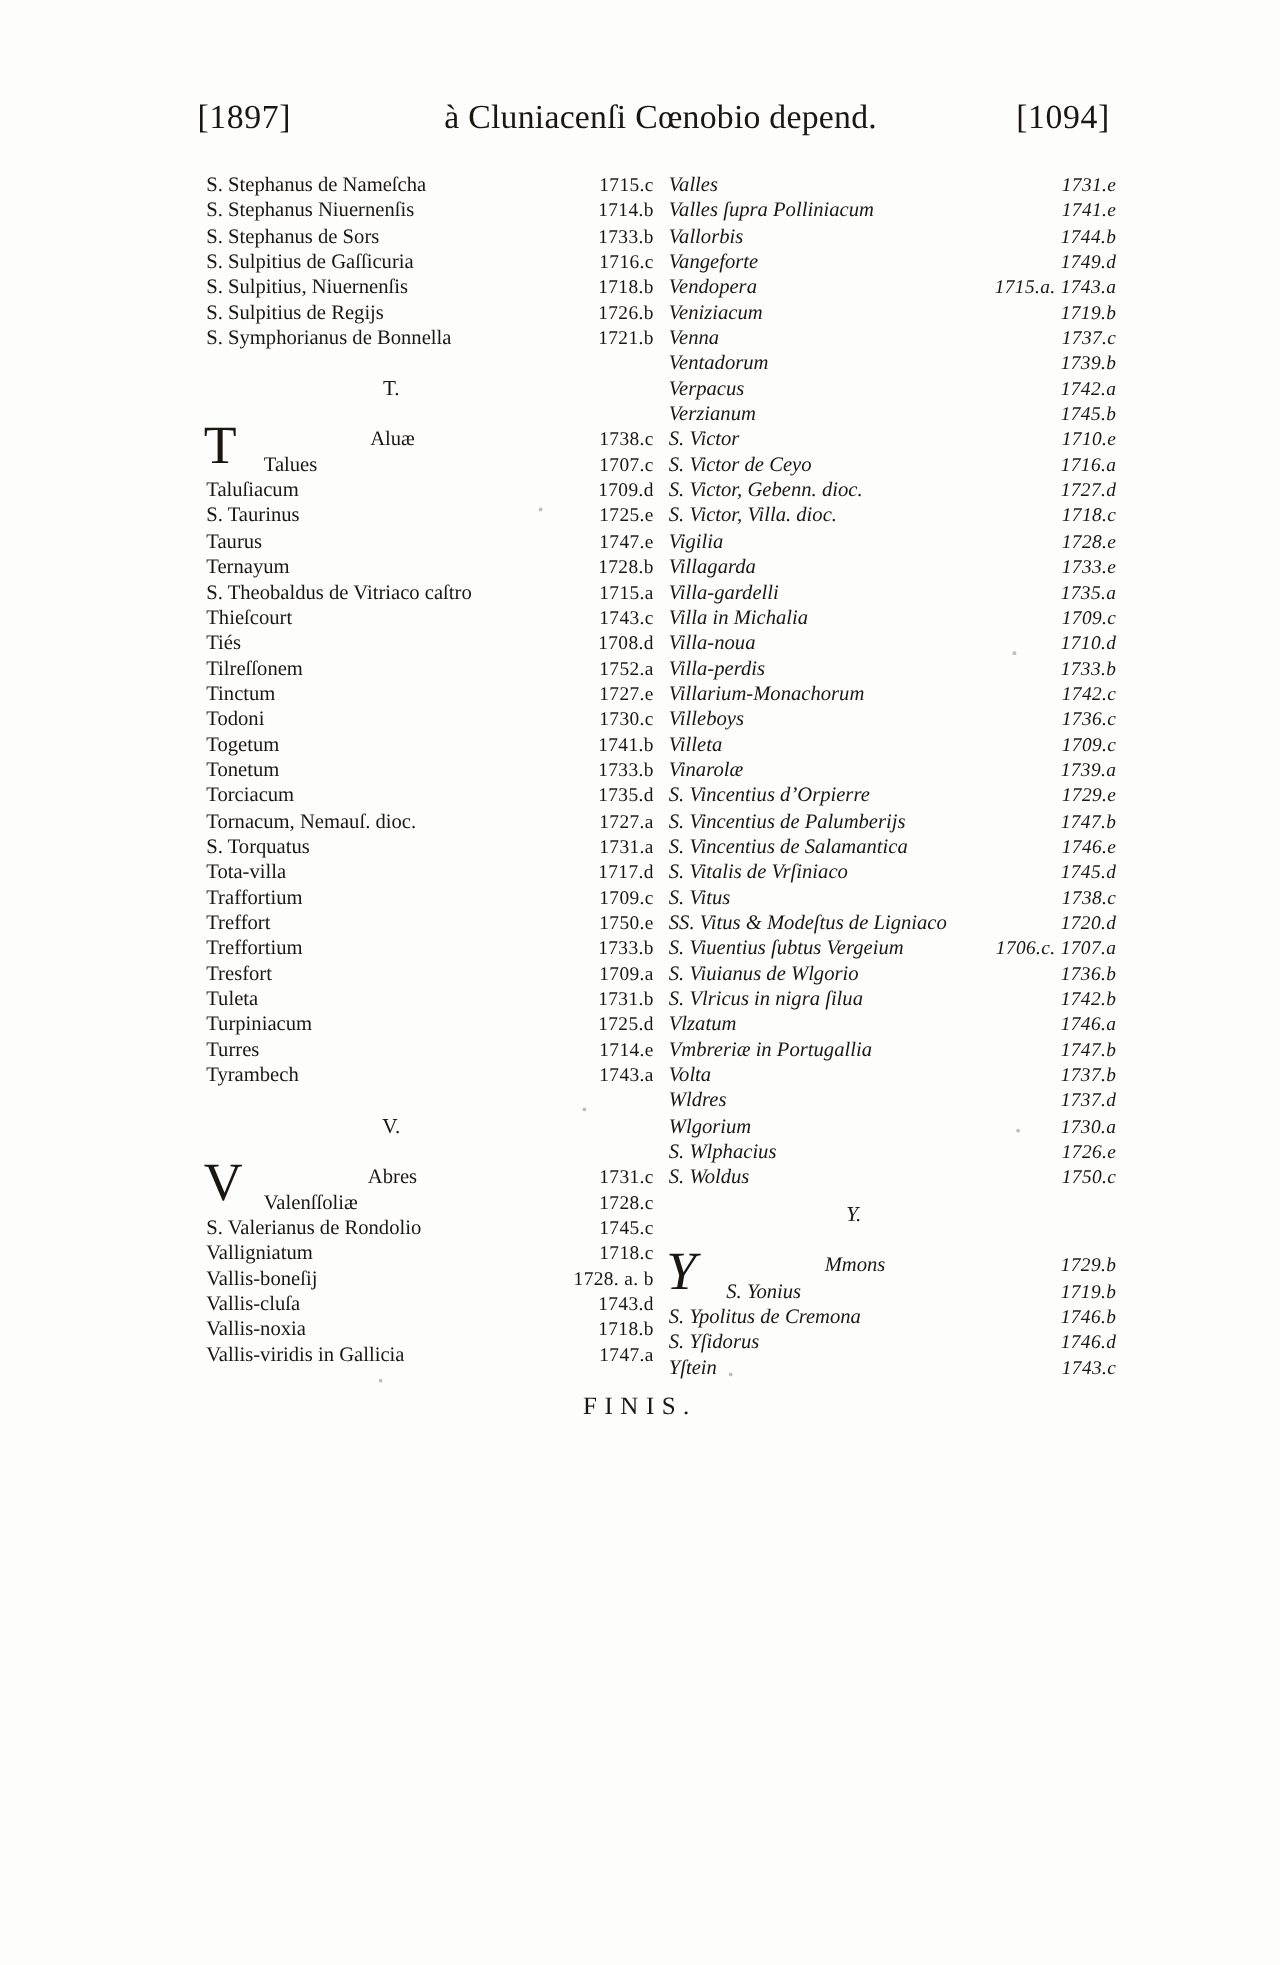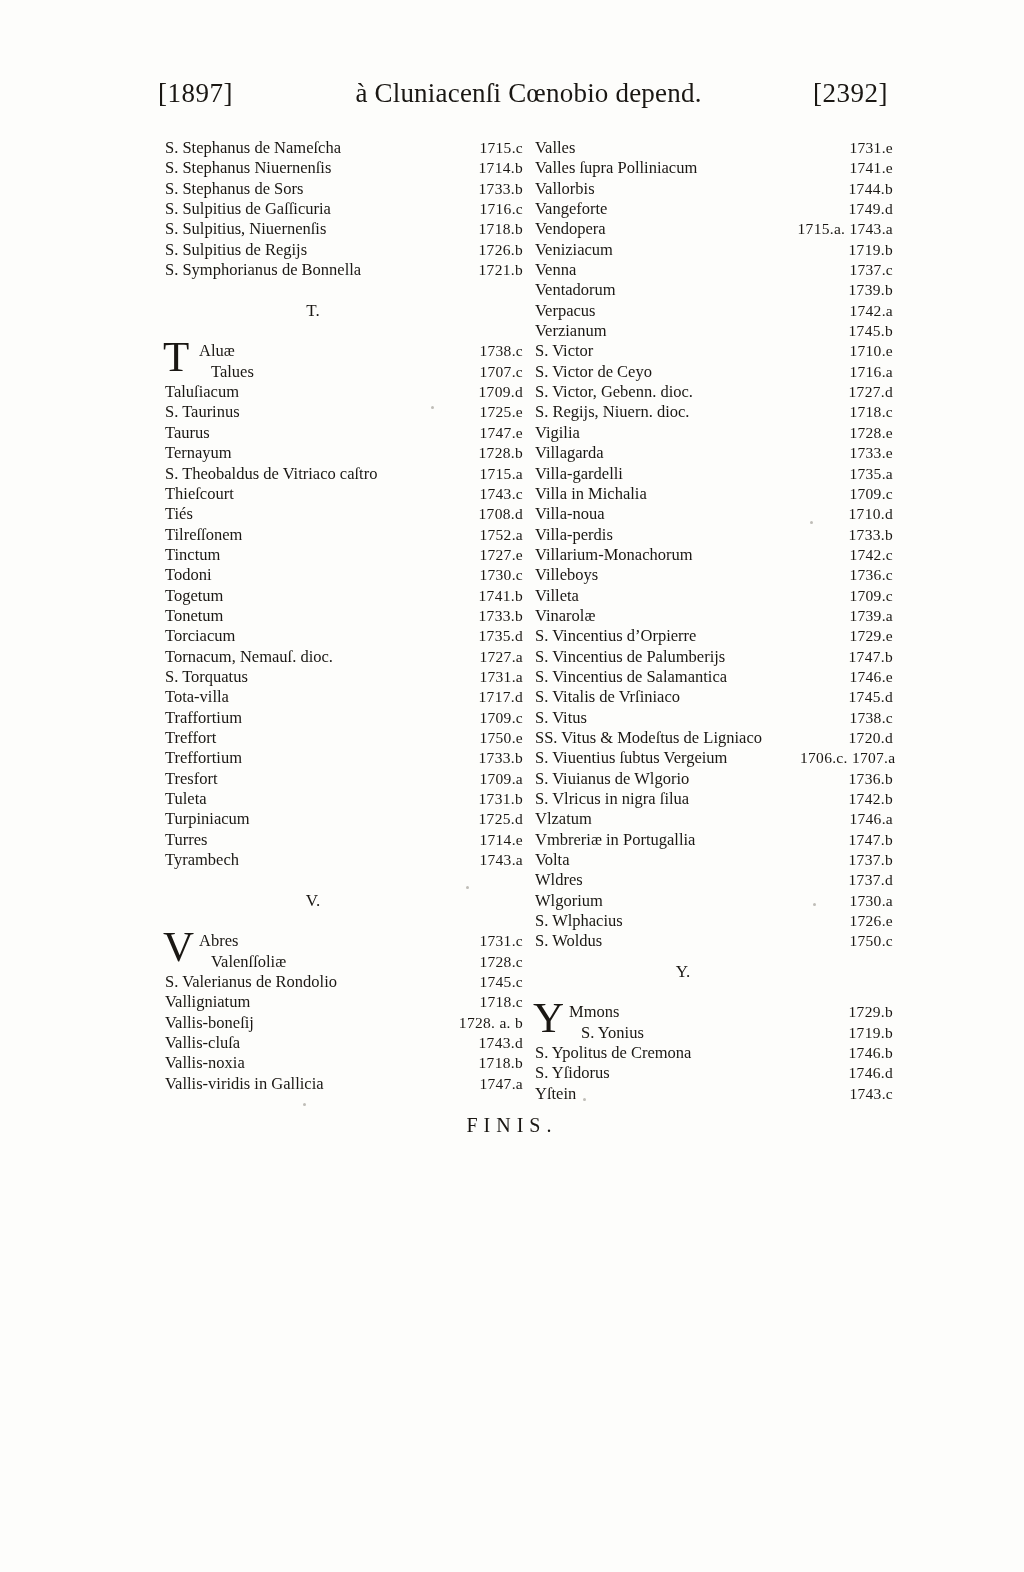--- a/index.html
+++ b/index.html
@@ -48,21 +48,21 @@
     margin-right: 22px;
   }
 
   
   .col {
     position: absolute;
     top: 138px;
     width: 360px;
   }
   .col-left  { left: 163px; }
-  .col-right { left: 533px; }
+  .col-right { left: 533px; font-style: italic; }
 
   .entry {
     display: flex;
     align-items: baseline;
     height: 20.35px;
     font-size: 16.5px;
     white-space: nowrap;
   }
   .entry .name {
     flex: 1 1 auto;
@@ -98,21 +98,21 @@
     height: 40.7px;
   }
   .dropcap {
     position: absolute;
     left: 0px;
     top: -4px;
     font-size: 43px;
     line-height: 40px;
     font-family: "Liberation Serif", "DejaVu Serif", serif;
   }
-  .dropgroup .entry:first-of-type  .name { padding-left: 36px; }
+  .dropgroup .entry:first-of-type  .name { padding-left: 36px; text-align: center; }
   .dropgroup .entry:nth-of-type(2) .name { padding-left: 48px; }
 
   
   .finis {
     position: absolute;
     left: 0;
     top: 1114px;
     width: 1024px;
     text-align: center;
     font-size: 20px;
@@ -128,21 +128,21 @@
   }
 </style>
 </head>
 <body>
 
 <div class="page">
 
   <div class="header">
     <span class="folio">[1897]</span>
     <span class="running-title">à Cluniacenſi Cœnobio depend.</span>
-    <span class="folio">[2392]</span>
+    <span class="folio">[1094]</span>
   </div>
 
   <div class="col col-left">
     <div id="left-top">
         <div class="entry">
           <span class="name">S. Stephanus de Nameſcha</span>
           <span class="ref">1715.c</span>
         </div>
         <div class="entry">
           <span class="name">S. Stephanus Niuernenſis</span>
@@ -377,21 +377,21 @@
         </div>
         <div class="entry">
           <span class="name">S. Victor de Ceyo</span>
           <span class="ref">1716.a</span>
         </div>
         <div class="entry">
           <span class="name">S. Victor, Gebenn. dioc.</span>
           <span class="ref">1727.d</span>
         </div>
         <div class="entry">
-          <span class="name">S. Regijs, Niuern. dioc.</span>
+          <span class="name">S. Victor, Villa. dioc.</span>
           <span class="ref">1718.c</span>
         </div>
         <div class="entry">
           <span class="name">Vigilia</span>
           <span class="ref">1728.e</span>
         </div>
         <div class="entry">
           <span class="name">Villagarda</span>
           <span class="ref">1733.e</span>
         </div>

